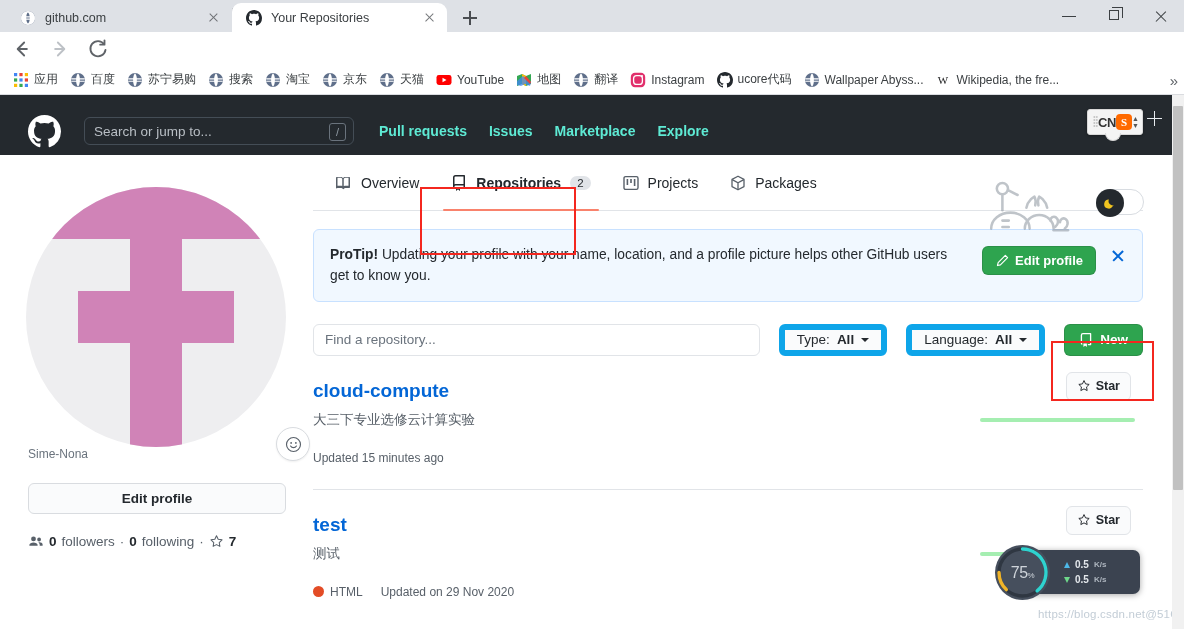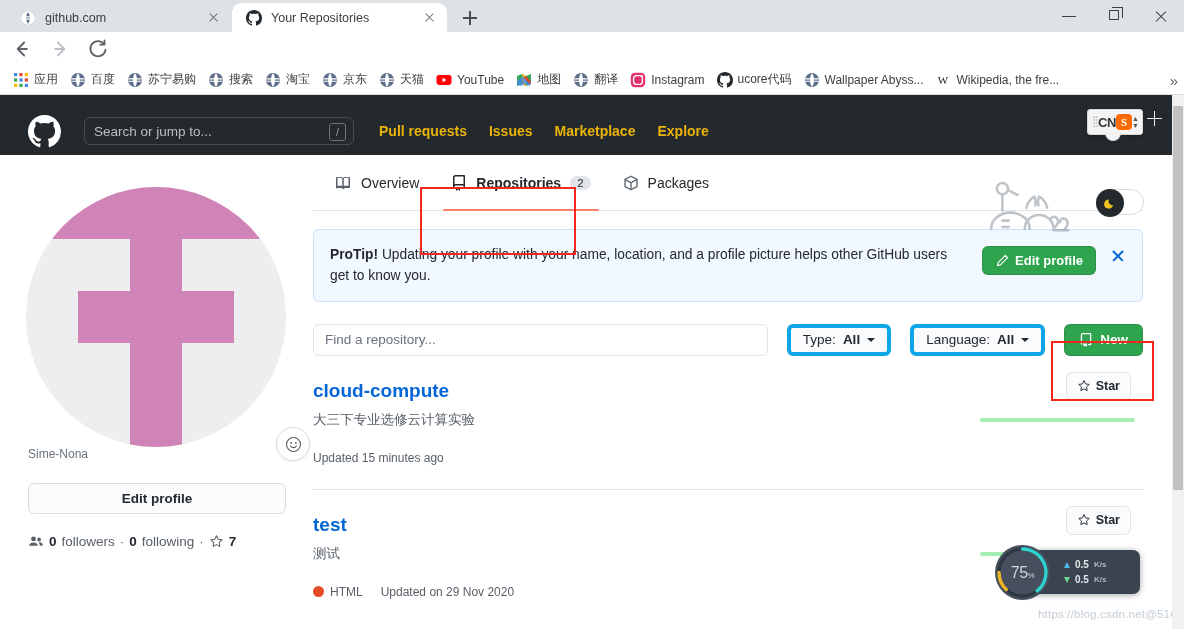--- a/index.html
+++ b/index.html
@@ -110,21 +110,21 @@
     background:#24292e; display:flex; align-items:center;
     padding:0 9px; position:relative;
   }
   .ghsearch .ph { font-size:13.5px; color:#b9bfc5; }
   .slashkey {
     position:absolute; right:7px; top:5px; width:17px; height:18px;
     border:1px solid #6a737d; border-radius:3px; color:#909aa3;
     font-size:11px; text-align:center; line-height:17px;
   }
   .ghnav { display:flex; align-items:center; gap:22px; margin-left:25px; }
-  .ghnav a { font-size:14px; color:#eab308; font-weight:bold; white-space:nowrap; }
+  .ghnav a { font-size:14px; color:#5eead4; font-weight:bold; white-space:nowrap; }
   .ghright { position:absolute; right:10px; top:14px; display:flex; align-items:center; gap:14px; }
   .bellicon { width:17px; height:19px; position:relative; }
   .plusicon { width:15px; height:15px; position:relative; }
   .plusicon:before, .plusicon:after { content:""; position:absolute; background:#e7ebef; }
   .plusicon:before { left:0; top:6.7px; width:15px; height:1.6px; }
   .plusicon:after { left:6.7px; top:0; width:1.6px; height:15px; }
 
   
   .ime {
     position:absolute; left:1087px; top:109px; width:56px; height:26px;
@@ -213,21 +213,21 @@
   .dismiss:before { transform:rotate(45deg); }
   .dismiss:after  { transform:rotate(-45deg); }
 
   .filters { margin-top:22px; display:flex; align-items:center; gap:19px; }
   .findrepo {
     flex:1 1 auto; height:32px; border:1px solid #e1e4e8; border-radius:6px;
     background:#fff; font-size:13.5px; color:#6a737d;
     display:flex; align-items:center; padding:0 11px;
   }
   .fbtn {
-    flex:0 0 auto; height:32px; border:4px solid #0ea5e9; border-radius:6px;
+    flex:0 0 auto; height:32px; border:6px solid #0ea5e9; border-radius:6px;
     background:#fafbfc; font-size:13.5px; color:#24292e;
     display:flex; align-items:center; gap:7px; padding:0 12px;
   }
   .fbtn b { font-weight:bold; }
   .caret {
     width:0; height:0; border-left:4px solid transparent; border-right:4px solid transparent;
     border-top:4px solid #24292e;
   }
   .newbtn {
     flex:0 0 auto; height:32px; background:#2ea44f; border:1px solid rgba(27,31,35,.15);
@@ -625,20 +625,29 @@
               <path fill="#586069" d="M0 2.75A.75.75 0 01.75 2h4a2.25 2.25 0 012.25 1.2A2.25 2.25 0 019.25 2h4a.75.75 0 01.75.75v9.5a.75.75 0 01-.75.75h-4a1.5 1.5 0 00-1.3.75.75.75 0 01-1.3 0 1.5 1.5 0 00-1.3-.75h-4A.75.75 0 010 12.25zm7.75 2.2v6.1a3 3 0 011.5-.4h3.25v-8H9.25a1.5 1.5 0 00-1.5 1.5v.8zm-1.5 0v-.8a1.5 1.5 0 00-1.5-1.5H1.5v8h3.25c.54 0 1.05.14 1.5.4z"></path>
             </svg>
           <span>Overview</span>
         </div>
         <div class="utab sel">
           <svg viewBox="0 0 16 16" width="16" height="16">
               <path fill="#24292e" d="M2 2.5A2.5 2.5 0 014.5 0h8.75a.75.75 0 01.75.75v12.5a.75.75 0 01-.75.75h-2.5a.75.75 0 010-1.5h1.75v-2h-8a1 1 0 00-.714 1.7.75.75 0 01-1.072 1.05A2.5 2.5 0 012 11.5zm10.5-1h-8a1 1 0 00-1 1v6.708A2.49 2.49 0 014.5 9h8zM5 12.25a.25.25 0 01.25-.25h3.5a.25.25 0 01.25.25v3.25a.25.25 0 01-.4.2l-1.45-1.087a.25.25 0 00-.3 0L5.4 15.7a.25.25 0 01-.4-.2z"></path>
             </svg>
           <span>Repositories</span>
           <span class="cnt">2</span>
+        </div>
+        <div class="utab">
+          <svg viewBox="0 0 16 16" width="16" height="16">
+              <rect x="1" y="1.6" width="14" height="12.8" rx="1.6" fill="none" stroke="#586069" stroke-width="1.4"></rect>
+              <rect x="3.6" y="4" width="1.6" height="6" fill="#586069"></rect>
+              <rect x="7.2" y="4" width="1.6" height="4" fill="#586069"></rect>
+              <rect x="10.8" y="4" width="1.6" height="7" fill="#586069"></rect>
+            </svg>
+          <span>Projects</span>
         </div>
         <div class="utab">
           <svg viewBox="0 0 16 16" width="16" height="16">
               <path d="M8 1.2l6 3.2v7.2l-6 3.2-6-3.2V4.4z" fill="none" stroke="#586069" stroke-width="1.3" stroke-linejoin="round"></path>
               <path d="M2.2 4.6L8 7.7l5.8-3.1M8 7.7v6.8" fill="none" stroke="#586069" stroke-width="1.3"></path>
             </svg>
           <span>Packages</span>
         </div>
       </div>
 

